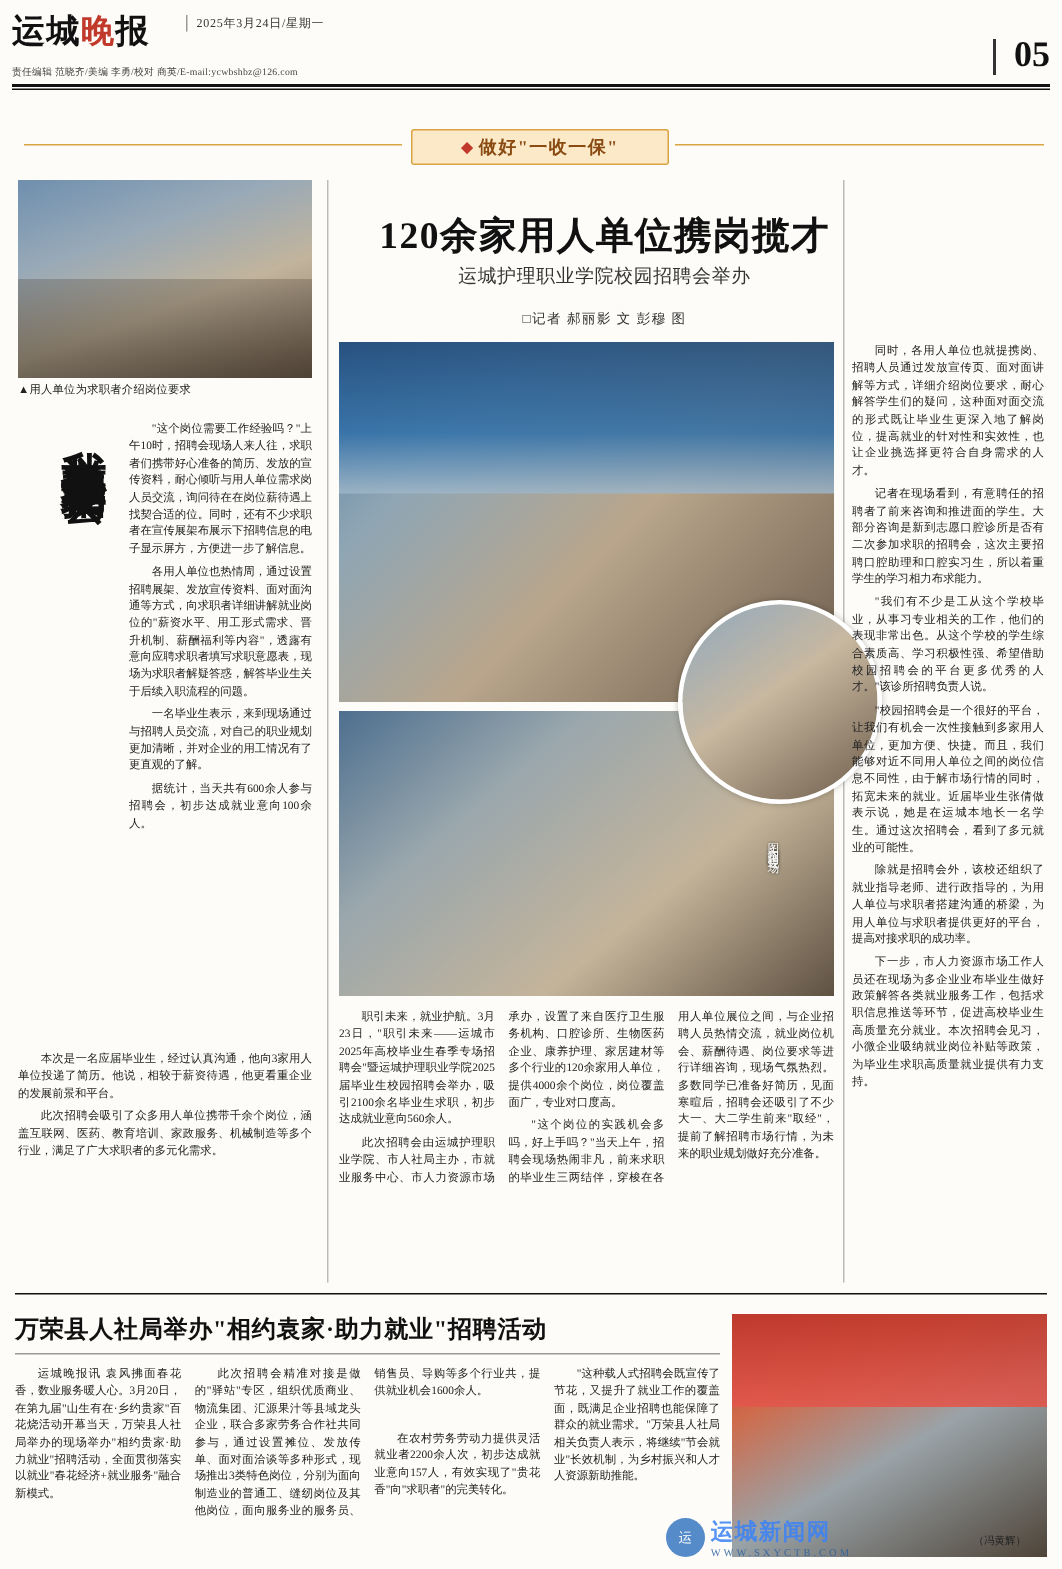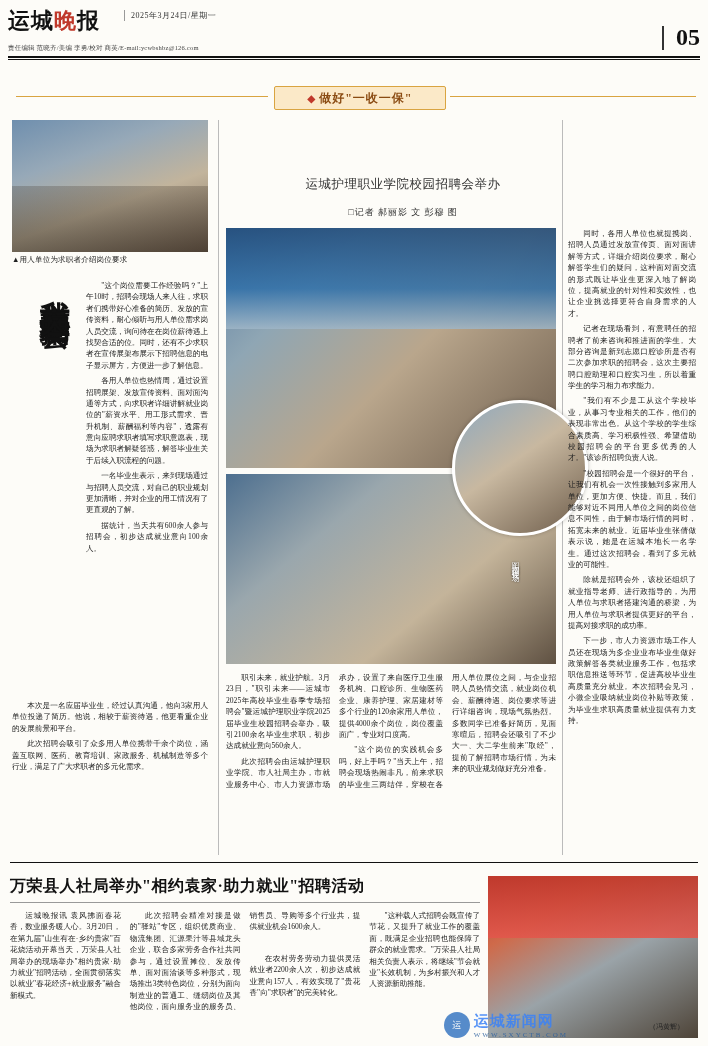--- a/index.html
+++ b/index.html
@@ -222,20 +222,21 @@
       <p>据统计，当天共有600余人参与招聘会，初步达成就业意向100余人。</p>
     </div>
   <div class="lcol-text2">
       <p>本次是一名应届毕业生，经过认真沟通，他向3家用人单位投递了简历。他说，相较于薪资待遇，他更看重企业的发展前景和平台。</p>
       <p>此次招聘会吸引了众多用人单位携带千余个岗位，涵盖互联网、医药、教育培训、家政服务、机械制造等多个行业，满足了广大求职者的多元化需求。</p>
     </div>
 
   <div class="vsep" style="left:218px;"></div>
   <div class="vsep" style="left:562px;"></div>
 
+  <div class="main-title">120余家用人单位携岗揽才</div>
   <div class="sub-title">运城护理职业学院校园招聘会举办</div>
   <div class="byline">□记者 郝丽影 文 彭穆 图</div>
 
   <div class="photo2">
       <div class="tent"></div>
     </div>
   <div class="photo3"></div>
   <div class="photo-circle"></div>
   <div class="cap2">图为招聘会现场</div>
 

